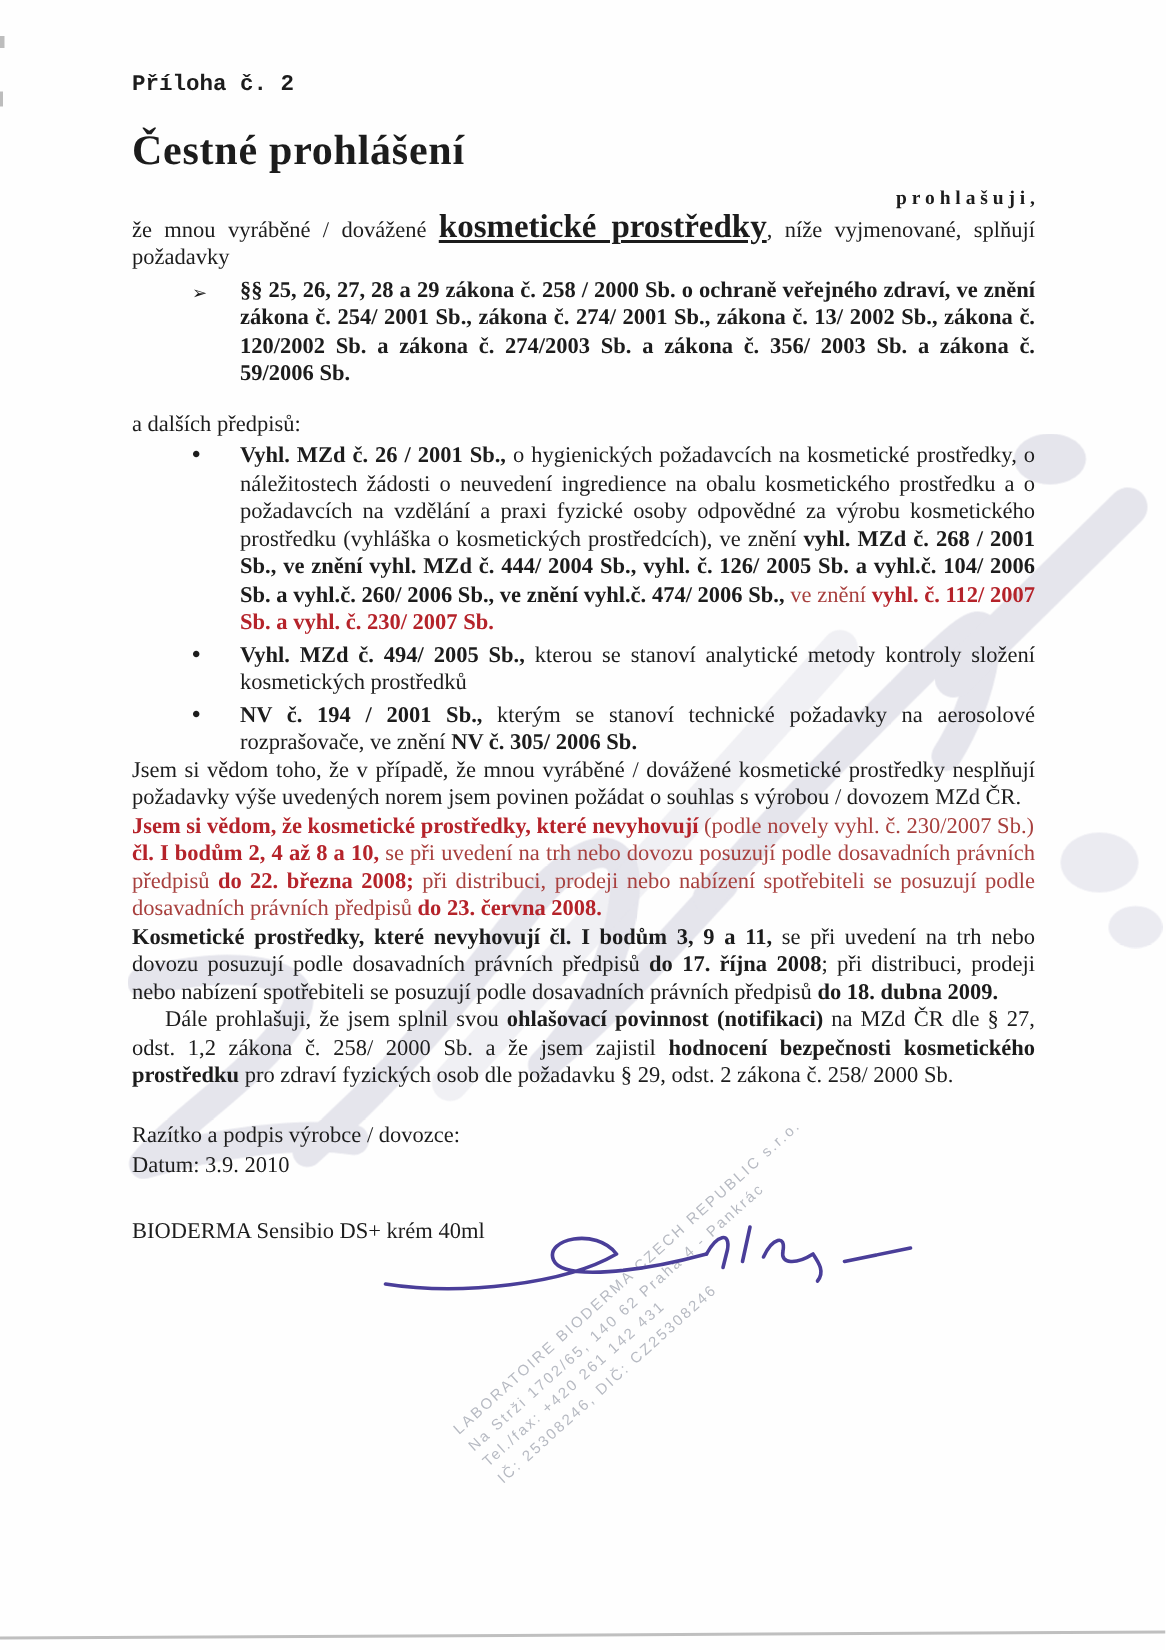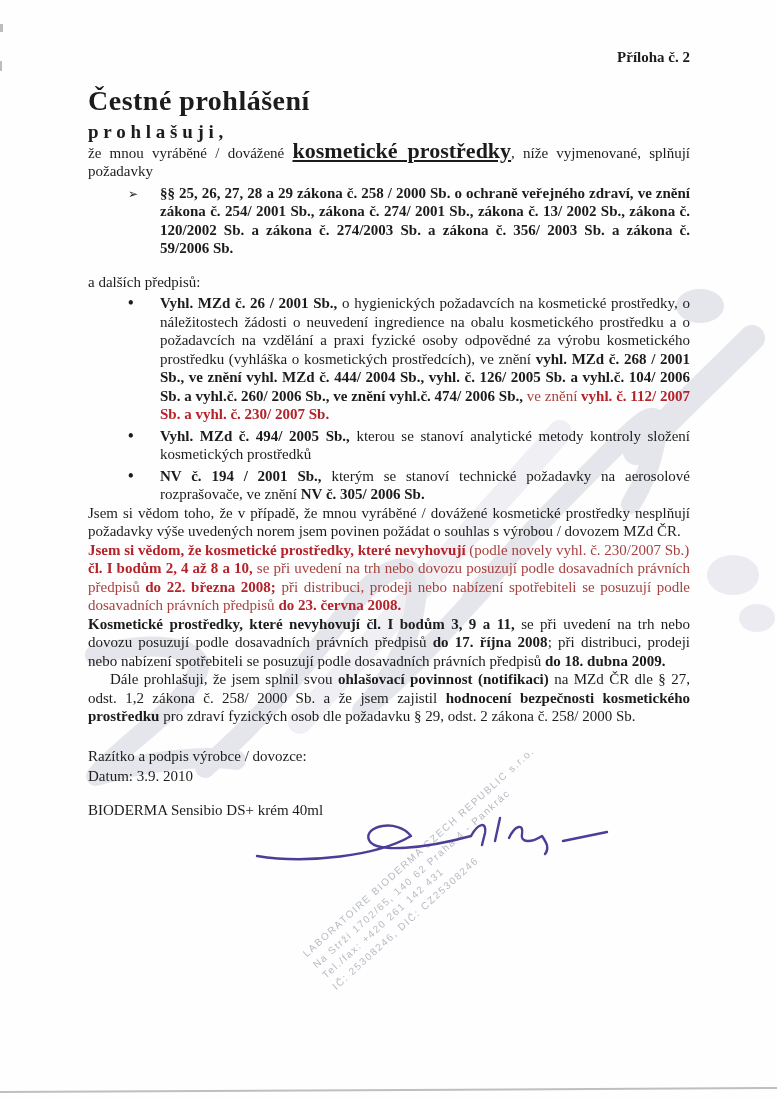--- a/index.html
+++ b/index.html
@@ -9,37 +9,37 @@
     background:#fefefee8;
     overflow:hidden;
     font-family:"Liberation Serif","DejaVu Serif",serif;
     color:#1c1c1c;
   }
   .watermark-svg{position:absolute;left:0;top:0;z-index:0;}
   .content{
     position:absolute;left:88px;top:48px;width:602px;z-index:1;
     font-size:15px;line-height:18.5px;text-align:justify;
   }
-  .annex{font-weight:bold;font-size:15px;text-align:right;}
+  .annex{font-weight:bold;font-size:15px;text-align:left;font-family:Liberation Mono, monospace;}
   .doc-title{margin-top:25px;font-size:28px;font-weight:bold;letter-spacing:.5px;}
   .intro-line{margin-top:31px;text-align:center;}
-  .declare-word{margin-top:13px;text-align:left;font-weight:bold;font-size:19px;}
+  .declare-word{margin-top:13px;text-align:right;font-weight:bold;font-size:13px;}
   .opening{margin-top:17px;}
   .flex-row{display:flex;margin-top:3px;}
   .marker-cell{flex:0 0 32px;margin-left:40px;text-align:left;}
   .arrow-glyph{font-size:12px;position:relative;top:1px;font-family:"DejaVu Sans",sans-serif;}
   .bullet-glyph{font-weight:bold;font-size:16px;}
   .row-text{flex:1 1 auto;text-align:justify;}
   .more-label{margin-top:15px;}
   .para{margin:0;}
   .final-para{text-indent:22px;}
   .sig-label{margin-top:21px;text-align:left;}
   .date-label{margin-top:2px;text-align:left;}
   .list-heading{margin-top:47px;text-align:left;}
-  .product-item{margin-top:15px;text-align:left;}
+  .product-item{margin-top:25px;text-align:left;}
   .b{font-weight:bold;}
   .u{text-decoration:underline;text-underline-offset:2px;}
   .big{font-size:22px;}
   .red{color:var(--red_regular,#a8403e);}
   .b.red{color:var(--red_bold,#b5232a);}
   .signature-svg{position:absolute;left:245px;top:796px;z-index:3;}
   .stamp{
     position:absolute;left:300px;top:950px;z-index:2;
     transform:rotate(-42deg);transform-origin:0 0;
     font-family:"Liberation Sans","DejaVu Sans",sans-serif;

